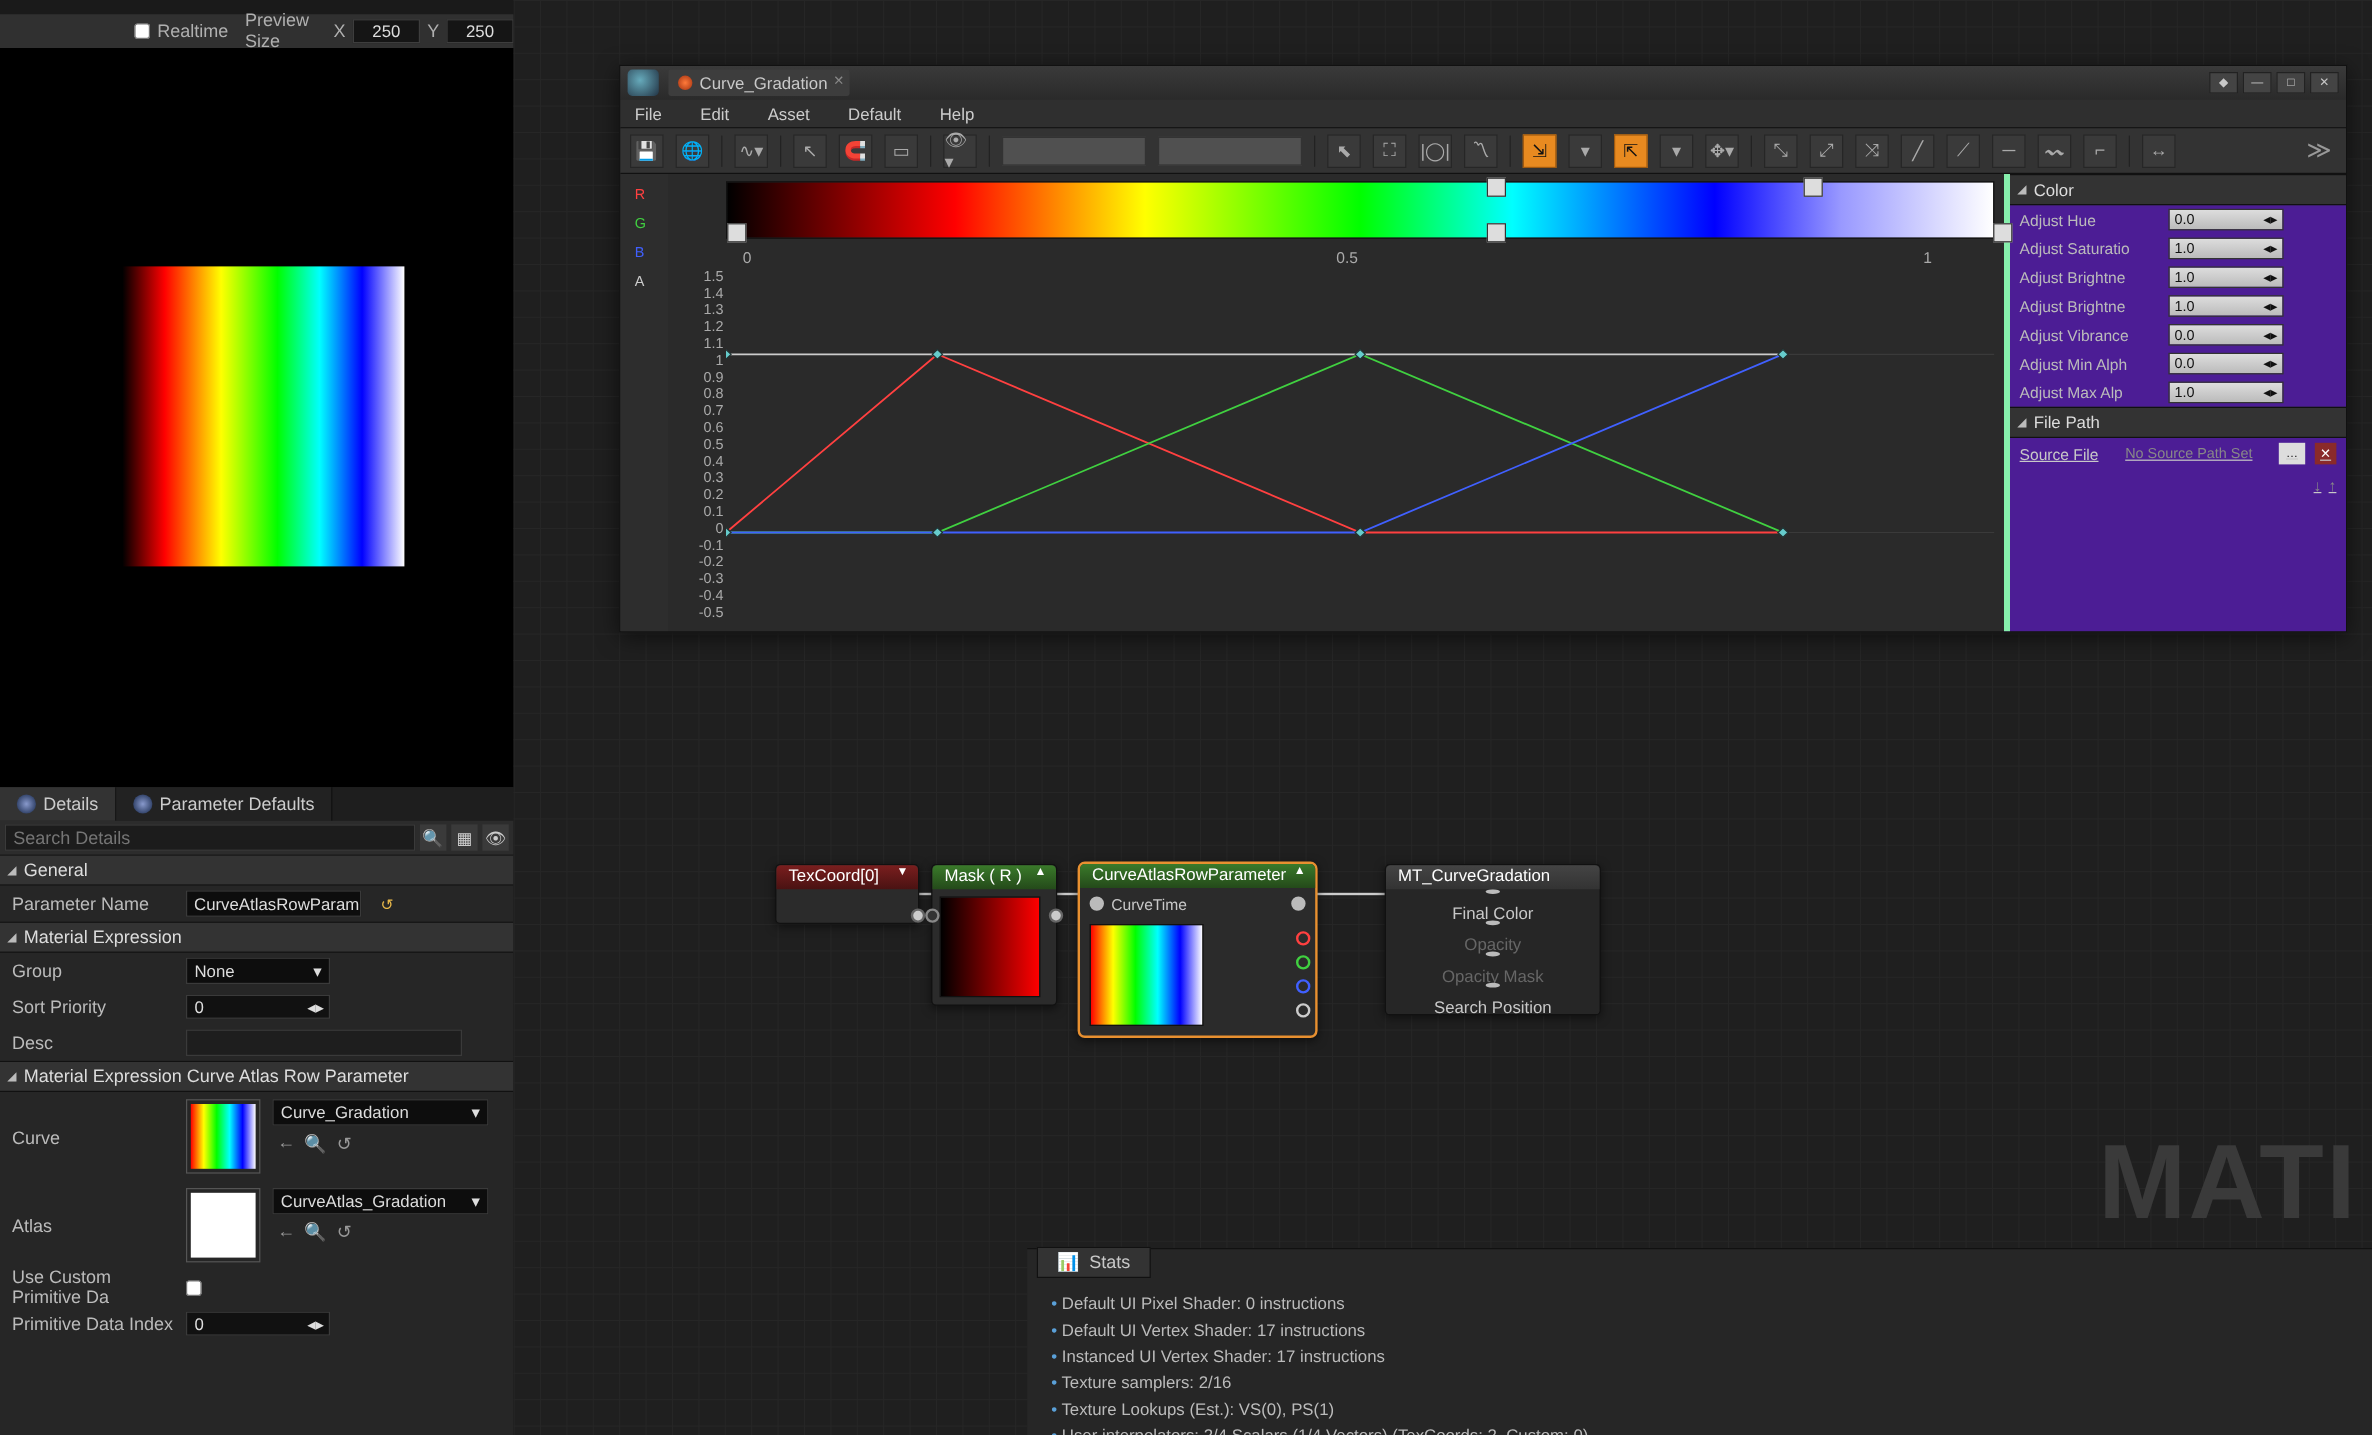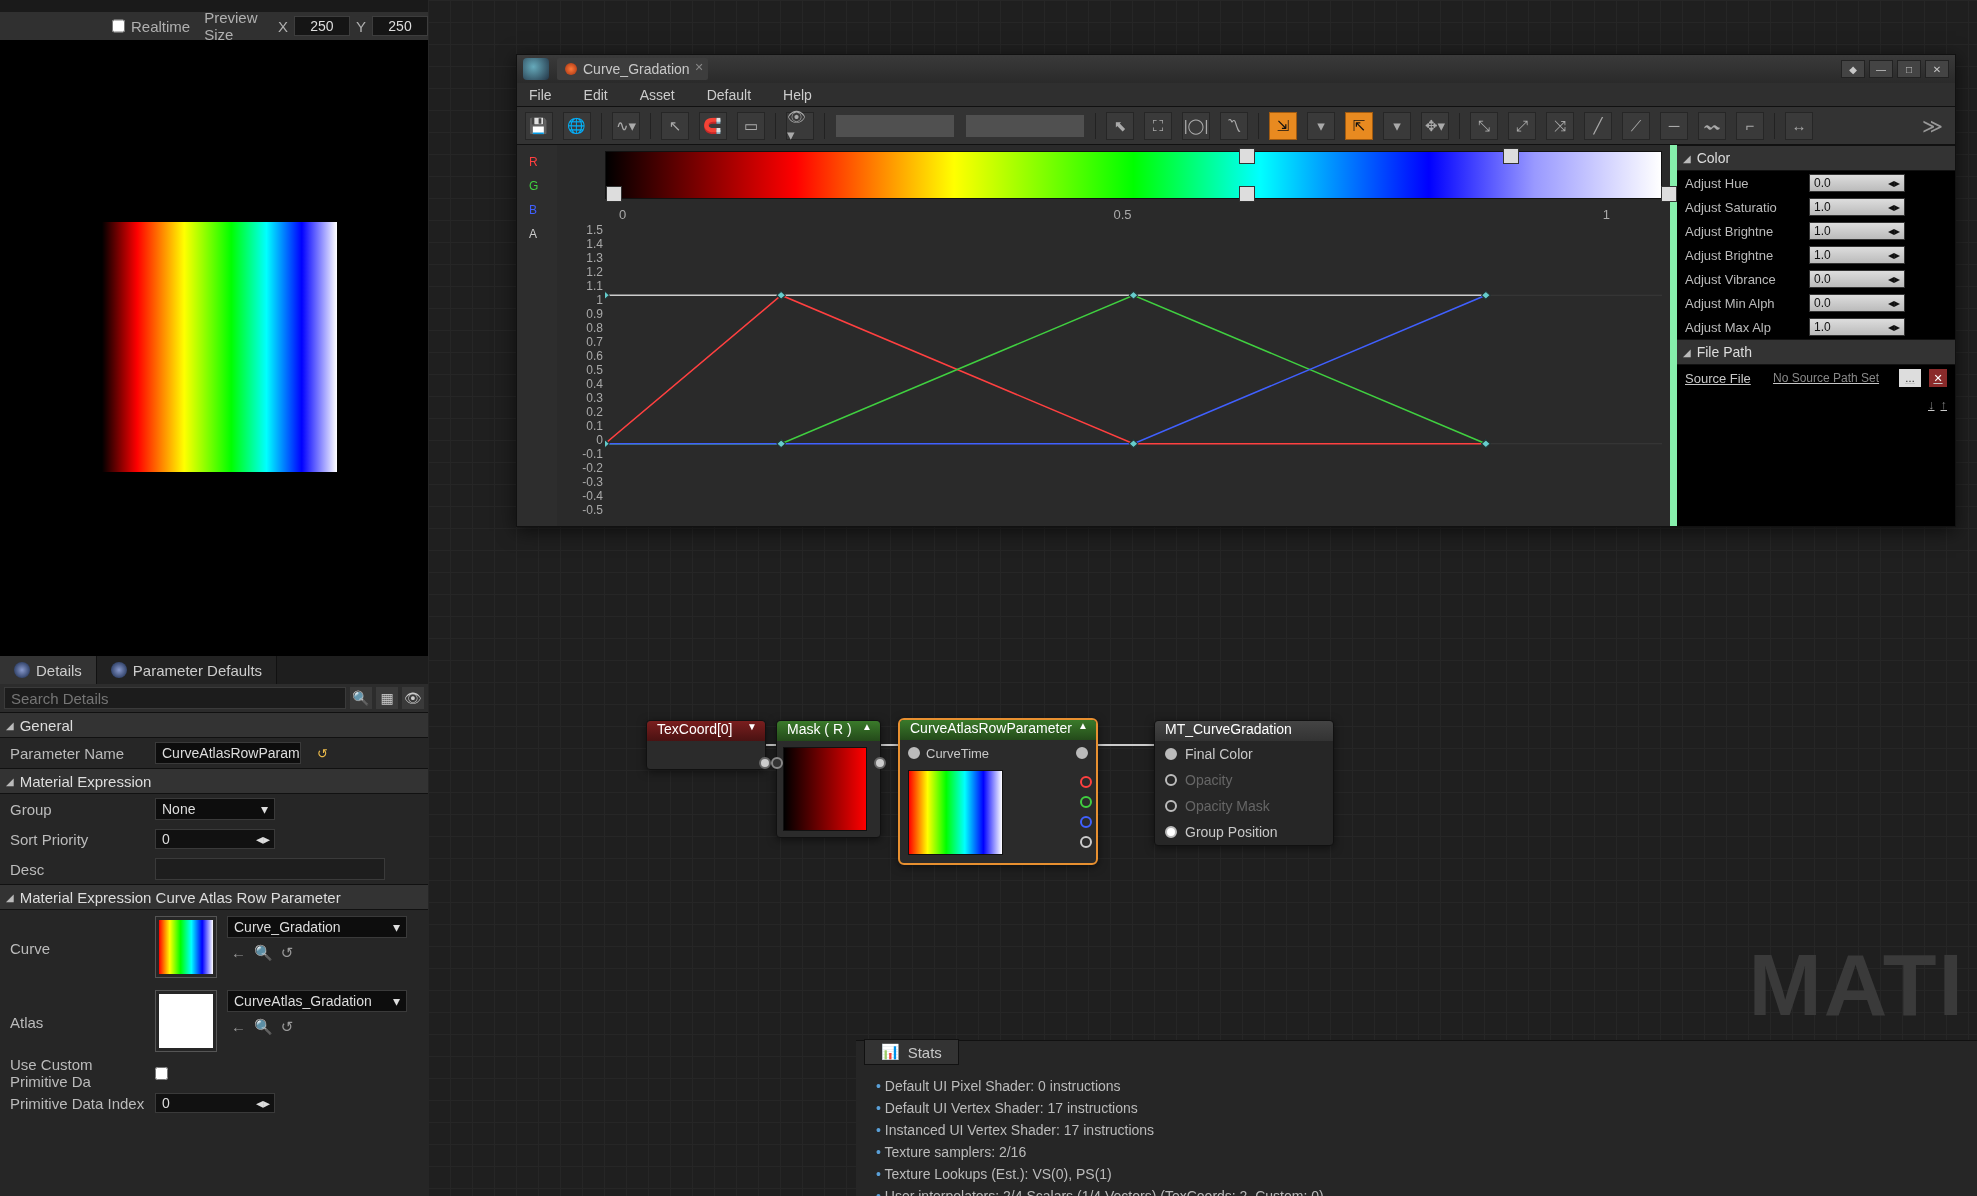--- a/index.html
+++ b/index.html
@@ -72,21 +72,21 @@
 .tool-sep { width:1px; height:26px; background:#222; }
 .tool-field { height:24px; background:#505050; width:120px; border:1px solid #333;}
 .tool-more { margin-left:auto; font-size:20px; color:#999; padding-right:4px;}
 
 
 .cw-body { position:absolute; top:90px; bottom:0; left:0; right:0; display:flex; }
 .cw-channels { width:40px; background:#2d2d2d; display:flex; flex-direction:column; gap:10px; padding-top:10px; align-items:center; font-size:12px;}
 .ch { width:16px; height:14px; }
 .ch.r{color:#ff4040;} .ch.g{color:#40d040;} .ch.b{color:#4060ff;} .ch.a{color:#ccc;}
 .cw-mid { flex:1; position:relative; background:#2a2a2a; }
-.cw-right { width:285px; background:#000000; border-left:7px solid #86efac; }
+.cw-right { width:285px; background:#4c1d95; border-left:5px solid #86efac; }
 
 
 .grad-strip { position:absolute; left:48px; top:6px; right:8px; height:48px;
   background: linear-gradient(to right, #000 0%, #ff0000 18%, #ffff00 33%, #00ff00 50%, #00ffff 62%, #0000ff 78%, #9999ff 88%, #ffffff 100%);
   border:1px solid #111;}
 .grad-key { position:absolute; width:16px; height:16px; background:#ddd; border:1px solid #333; top:-4px;}
 .grad-key.bottom { top:auto; bottom:-4px; }
 
 .axis-x { position:absolute; top:62px; font-size:13px; color:#aaa;}
 .axis-y { position:absolute; left:20px; font-size:12px; color:#aaa; text-align:right; width:26px;}
@@ -110,21 +110,21 @@
 .head-dark { background:linear-gradient(#444,#333);}
 .node-texcoord { left:646px; top:732px; width:120px; height:50px;}
 .node-mask { left:772px; top:732px; width:105px; }
 .node-mask .thumb { margin:6px; width:84px; height:84px; background:linear-gradient(to right,#000,#ff0000); border:1px solid #111;}
 .node-curve { left:895px; top:730px; width:200px; border:2px solid #e89030; border-radius:6px;}
 .node-curve .row1 { display:flex; align-items:center; height:26px; padding:0 8px; font-size:13px; justify-content:space-between;}
 .node-curve .thumb { margin:4px 8px 8px; width:95px; height:85px; background:linear-gradient(to right,#ff0000,#ffff00,#00ff00,#00ffff,#0000ff,#ffffff); border:1px solid #111;}
 .node-curve .outpins { position:absolute; right:4px; top:56px; display:flex; flex-direction:column; gap:8px;}
 .outpin-dot { width:12px; height:12px; border-radius:50%; border:2px solid; }
 .node-result { left:1148px; top:732px; width:180px; background:#262626;}
-.node-result .pin-row { display:flex; align-items:center; gap:8px; height:26px; padding:0 10px; font-size:14px;}
+.node-result .pin-row { display:flex; align-items:center; gap:8px; height:26px; padding:0 10px; font-size:14px;flex-direction:column;}
 .pin-circle { width:12px; height:12px; border-radius:50%; border:2px solid #bbb; }
 .pin-circle.filled { background:#bbb; }
 .dim { color:#666; }
 .pin-out { position:absolute; width:12px; height:12px; border-radius:50%; background:#ccc; border:2px solid #666;}
 .pin-in { position:absolute; width:12px; height:12px; border-radius:50%; background:#333; border:2px solid #888;}
 .wire { position:absolute; height:2px; background:#ccc; }
 
 
 .stats-panel { position:absolute; left:428px; right:0; bottom:0; height:156px; background:#262626; border-top:1px solid #111;}
 .stats-tab { position:absolute; left:8px; top:-2px; height:26px; background:#333; display:flex; align-items:center; gap:8px; padding:0 16px; font-size:15px; border:1px solid #111;}
@@ -314,21 +314,21 @@
       <div class="pin-row dim">
           <span class="pin-circle"></span>
           <span>Opacity</span>
         </div>
       <div class="pin-row dim">
           <span class="pin-circle"></span>
           <span>Opacity Mask</span>
         </div>
       <div class="pin-row">
           <span class="pin-circle" style="background:#fff;"></span>
-          <span>Group Position</span>
+          <span>Search Position</span>
         </div>
     </div>
 
     <div class="curve-win" style="left:88px; top:54px;">
       <div class="cw-title">
         <div class="ue-logo"></div>
         <div class="cw-tab">
           <span class="dot"></span>
           <span>Curve_Gradation</span>
           <span class="x">✕</span>

